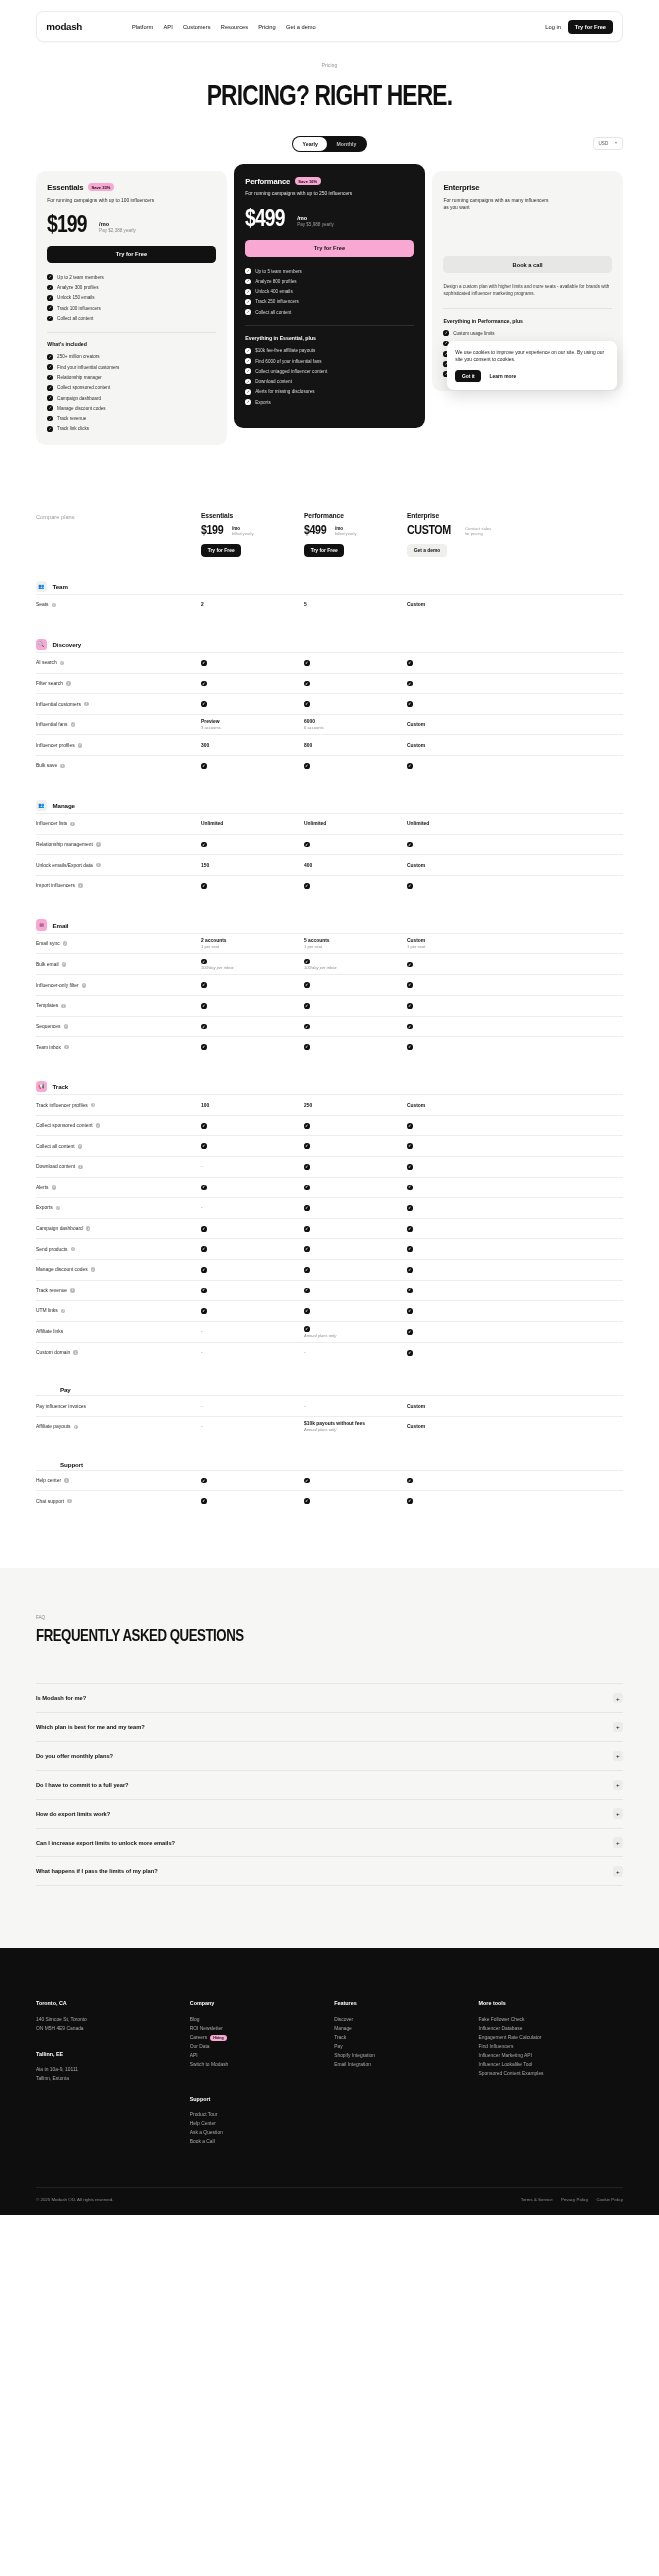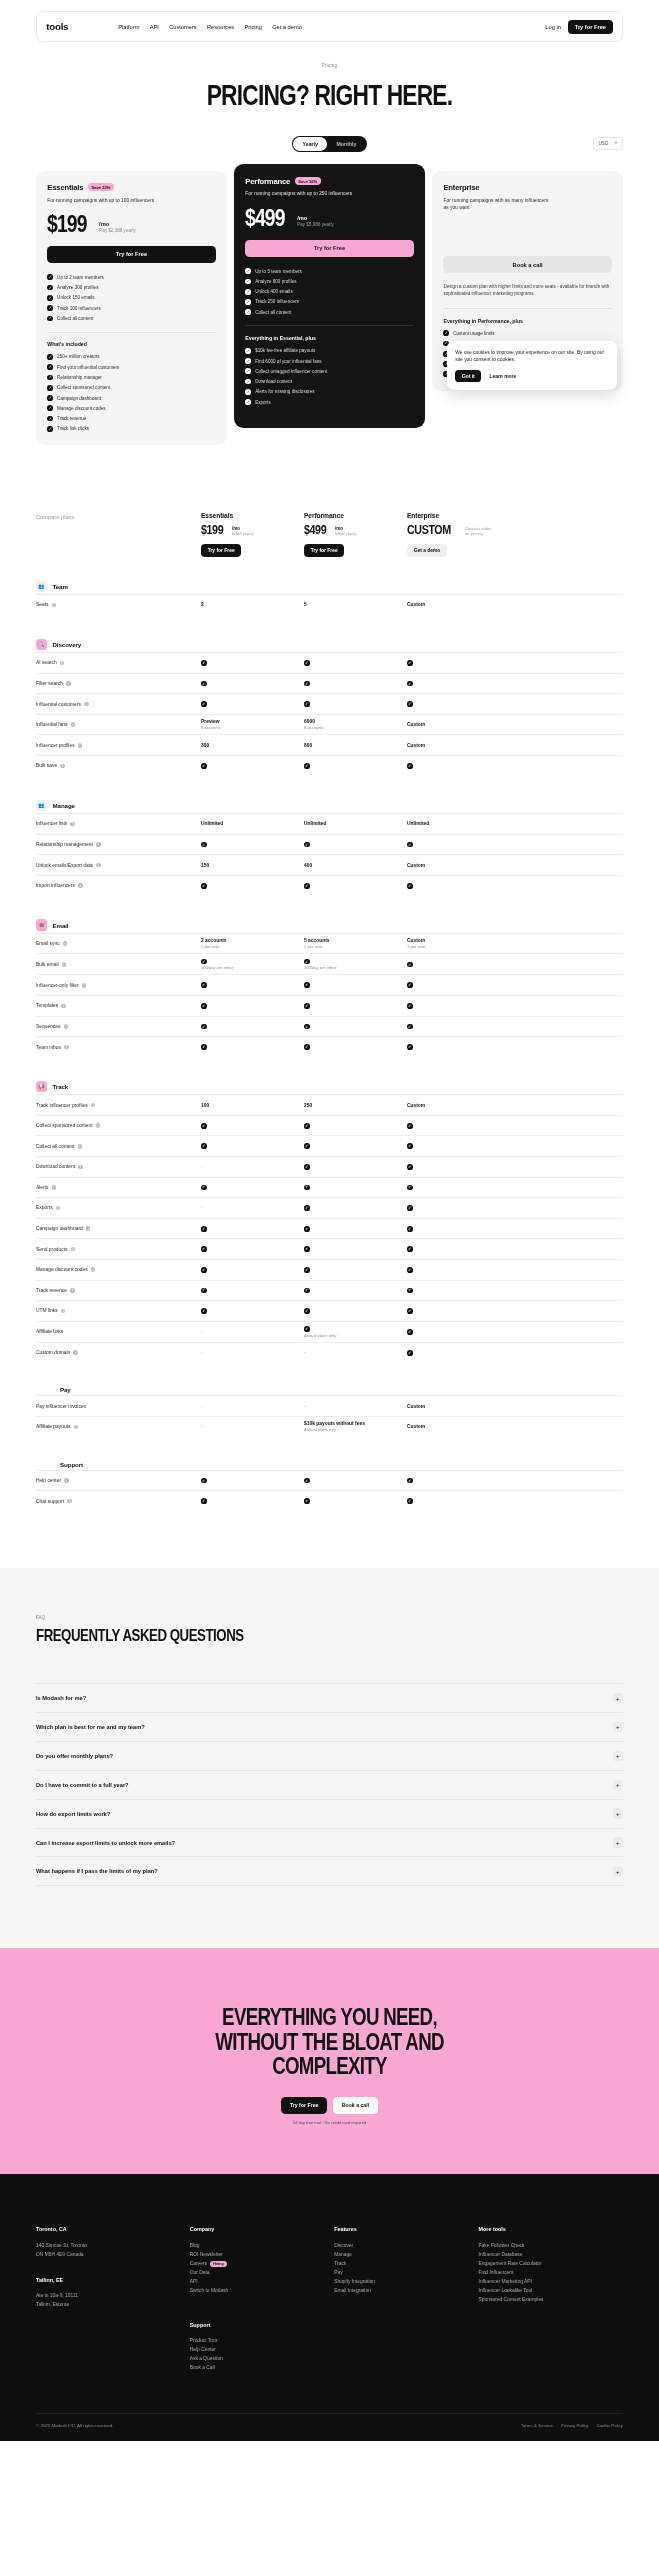--- a/index.html
+++ b/index.html
@@ -190,21 +190,21 @@
   .foot-bottom .legal { margin-left: auto; display: flex; gap: 8.2px; }
   .foot-bottom .legal a { font-size: 4.4px; color: #8e8e8e; text-decoration: none; }
 </style>
 </head>
 <body>
 
 <div class="page">
 
   <div class="nav-wrap">
     <div class="nav">
-      <div class="logo">tools</div>
+      <div class="logo">modash</div>
       <div class="nav-links">
         <a href="#">Platform</a>
         <a href="#">API</a>
         <a href="#">Customers</a>
         <a href="#">Resources</a>
         <a href="#">Pricing</a>
         <a href="#">Get a demo</a>
       </div>
       <div class="nav-right">
         <a href="#" class="login">Log in</a>
@@ -830,32 +830,20 @@
           <div class="faq-q">Can I increase export limits to unlock more emails?</div>
           <span class="faq-plus">+</span>
         </div>
         <div class="faq-item">
           <div class="faq-q">What happens if I pass the limits of my plan?</div>
           <span class="faq-plus">+</span>
         </div>
       </div>
   </div>
 
-  <div class="pink-cta">
-    <h2>
-      <span>EVERYTHING YOU NEED,</span><br>
-      <span>WITHOUT THE BLOAT AND</span><br>
-      <span>COMPLEXITY</span>
-    </h2>
-    <div class="pink-buttons">
-      <button class="p1">Try for Free</button>
-      <button class="p2">Book a call</button>
-    </div>
-    <div class="pink-note">14 day free trial · No credit card required</div>
-  </div>
 
   <footer>
     <div class="foot-cols">
       <div class="fcol addr">
         <div class="addr-block">
           <h5>Toronto, CA</h5>
           <p>140 Simcoe St, Toronto</p>
           <p>ON M5H 4E9 Canada</p>
         </div>
         <div class="addr-block">

